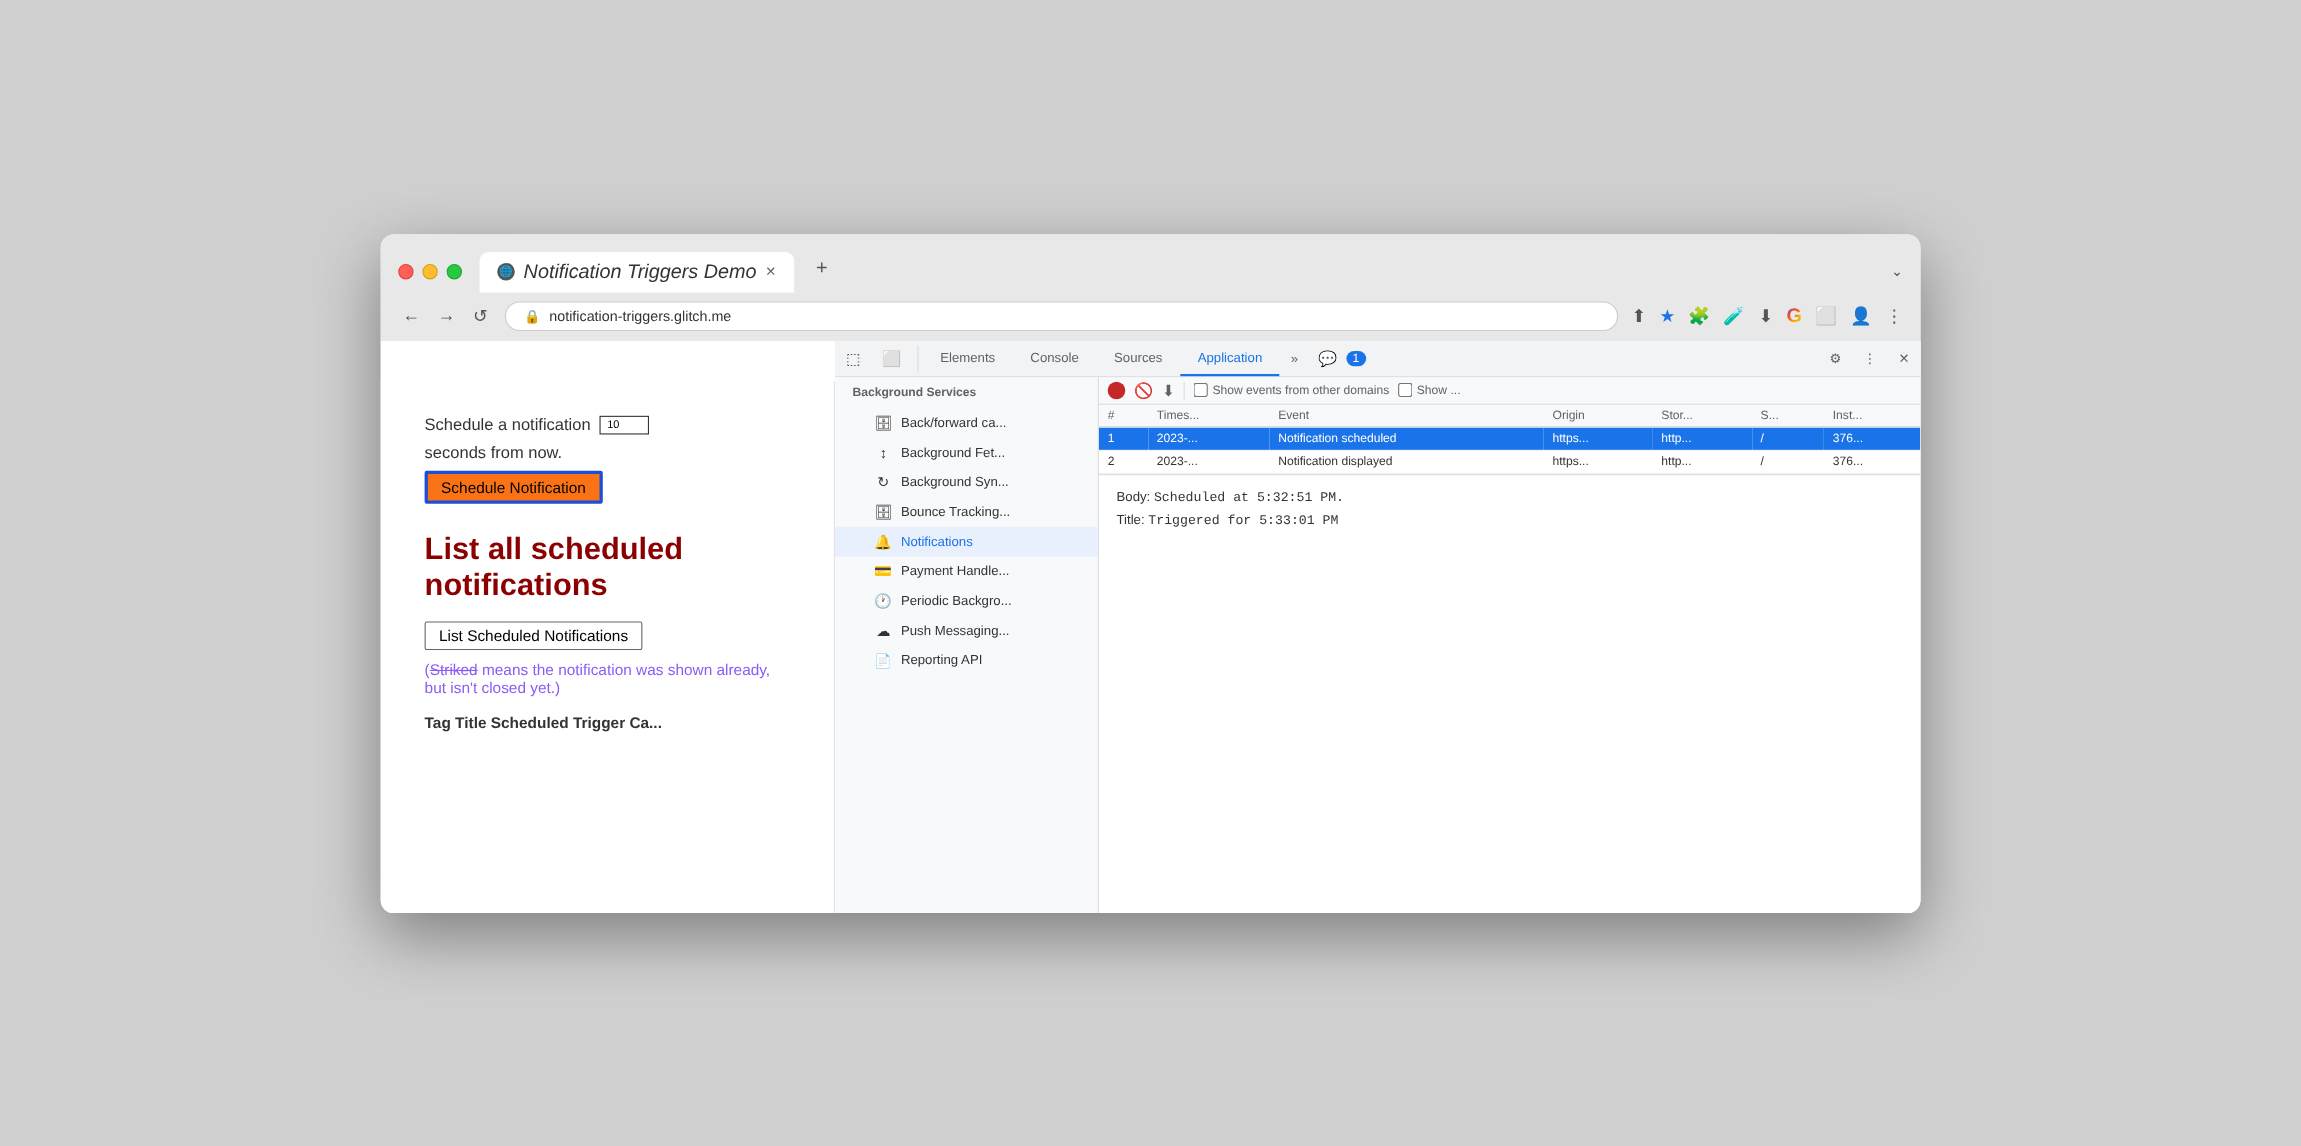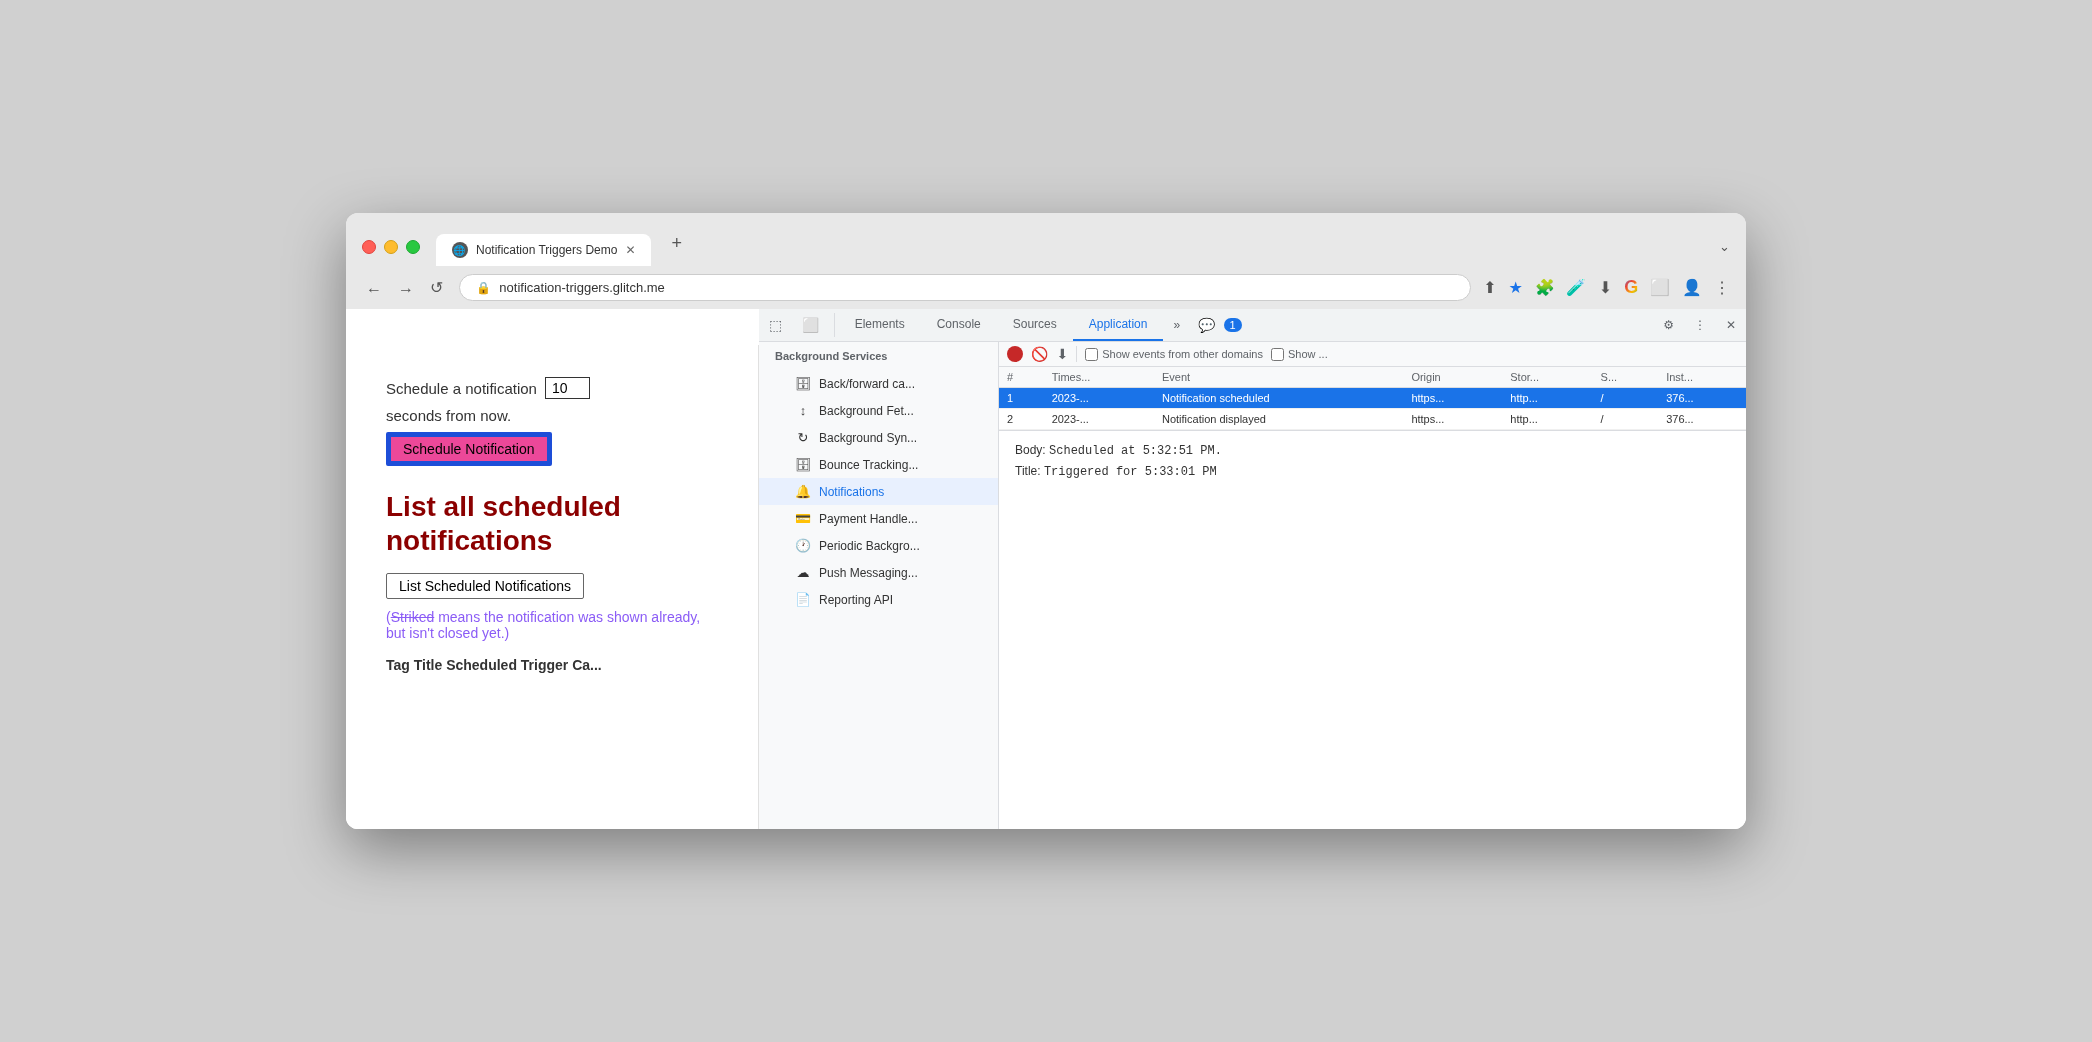--- a/index.html
+++ b/index.html
@@ -67,21 +67,22 @@
       border-radius: 50%;
       display: flex;
       align-items: center;
       justify-content: center;
       font-size: 10px;
       color: white;
     }
 
     .tab-title {
       flex: 1;
-      font-size: 12px;
+      font-size: 18px;
+      font-style: italic;
     }
 
     .tab-close {
       font-size: 12px;
       color: #666;
       cursor: pointer;
     }
 
     .tab-new {
       padding: 8px 12px;
@@ -191,27 +192,27 @@
       display: flex;
       align-items: center;
       gap: 8px;
       flex-wrap: wrap;
       margin-bottom: 8px;
     }
 
     .schedule-input {
       border: 1px solid #333;
       padding: 2px 6px;
-      font-size: 14px;
+      font-size: 10px;
       width: 45px;
     }
 
     .schedule-btn {
-      border: 5px solid #1d4ed8;
-      background: #ec4899;
+      border: 3px solid #1d4ed8;
+      background: #f97316;
       padding: 4px 12px;
       font-size: 14px;
       cursor: pointer;
       border-radius: 2px;
     }
 
     .list-heading {
       color: #8b0000;
       font-size: 28px;
       font-weight: bold;

